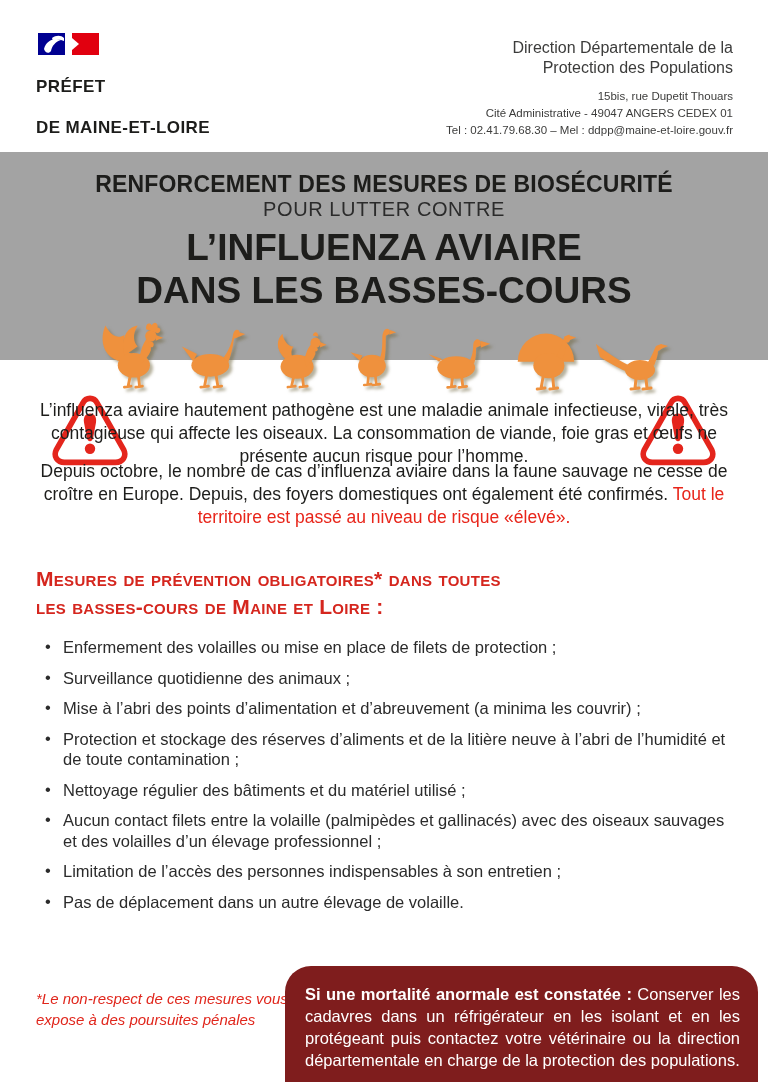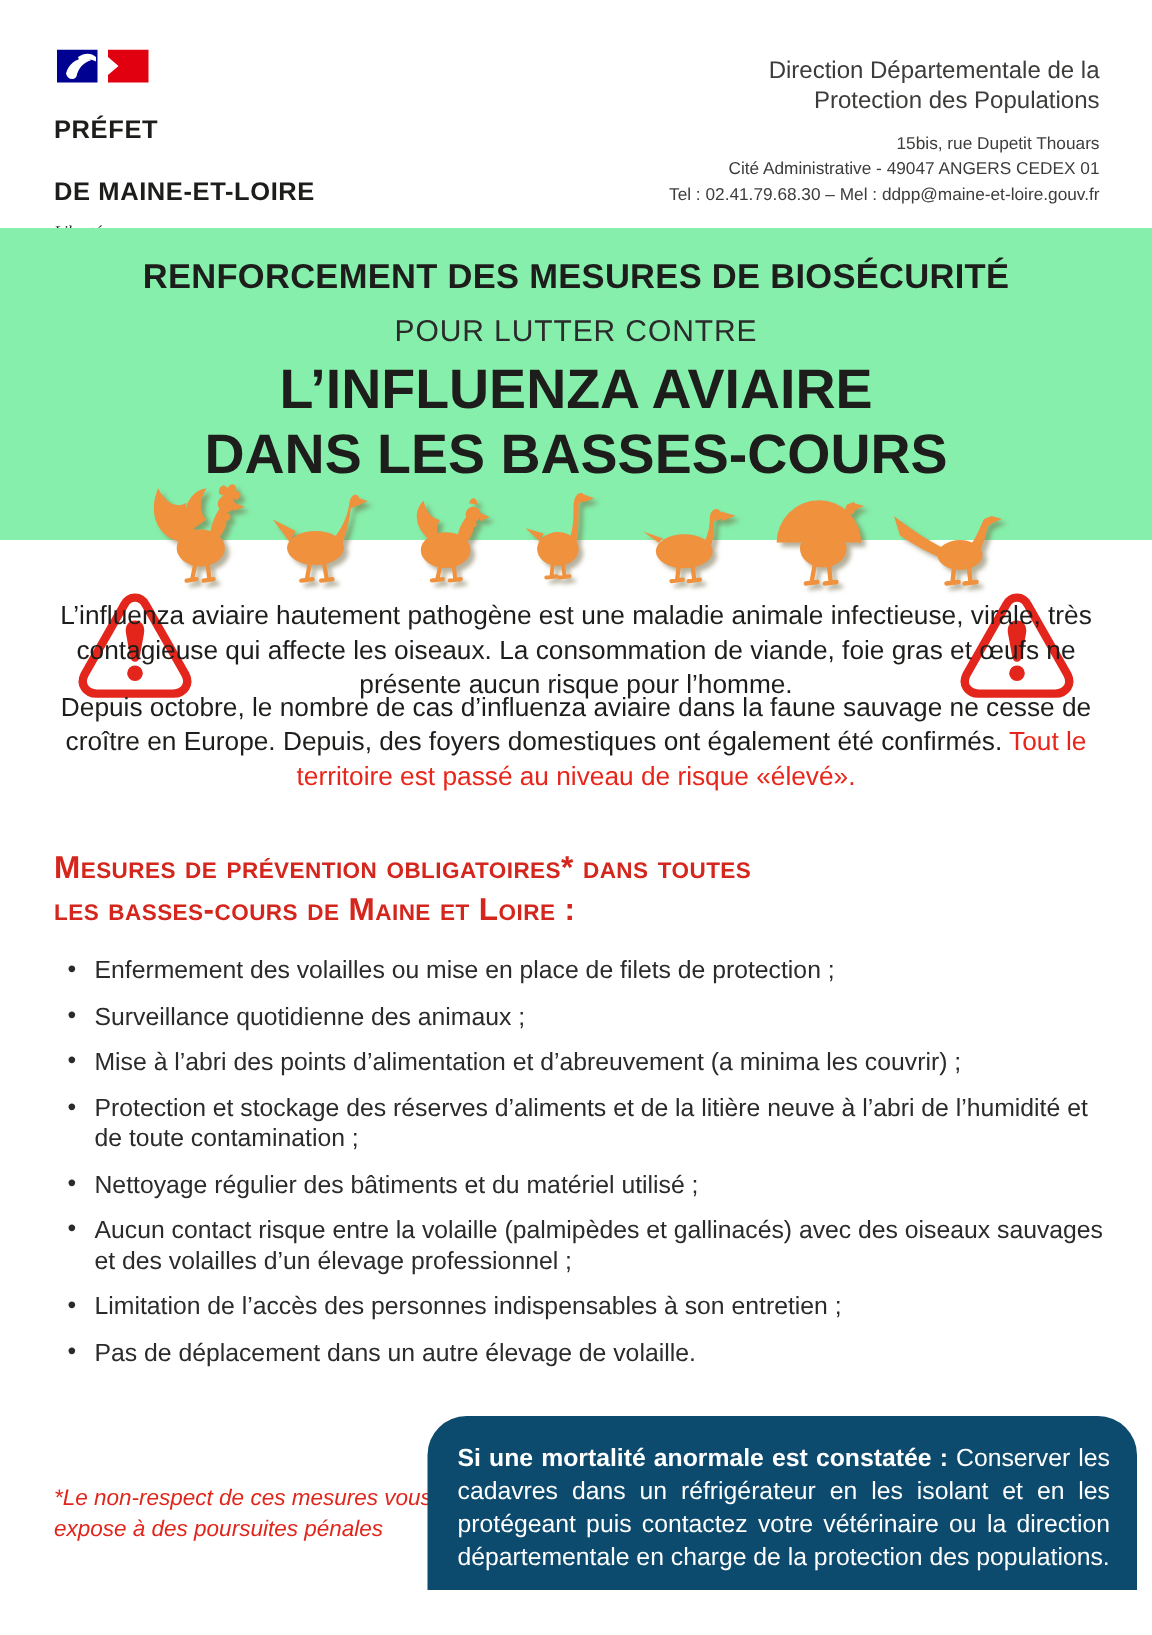--- a/index.html
+++ b/index.html
@@ -17,23 +17,23 @@
   .logo { position:absolute; left:36px; top:33px; }
   .flag { display:block; margin:0 0 7px 2px; }
   .prefet-line { font-size:17px; font-weight:700; letter-spacing:.4px; line-height:1.25; color:#1d1d1b;margin-top:20px; }
   .motto { margin-top:8px; font-family:"Liberation Serif", serif; font-style:italic; font-size:11px; line-height:1.5; color:#1d1d1b; }
 
   .org { position:absolute; right:35px; top:38px; text-align:right; color:#3c3c3b; }
   .org-title { font-size:16px; font-weight:500; line-height:1.28; }
   .org-addr { margin-top:9px; font-size:11.5px; line-height:1.5; }
 
   
-  .banner { position:absolute; left:0; top:152px; width:768px; height:208px; background:#86efac; text-align:center; }
+  .banner { position:absolute; left:0; top:152px; width:768px; height:208px; background:#a3a3a3; text-align:center; }
   .b1 { padding-top:19px; font-size:23px; font-weight:700; letter-spacing:.2px; color:#1d1d1b; }
-  .b2 { margin-top:12px; font-size:20px; font-weight:400; letter-spacing:.6px; color:#2b2b2b; }
+  .b2 { margin-top:0; font-size:20px; font-weight:400; letter-spacing:.6px; color:#2b2b2b; }
   .b3 { margin-top:5px; font-size:37px; font-weight:800; line-height:1.18; color:#1d1d1b; }
   .b4 { font-size:37px; font-weight:800; line-height:1.12; color:#1d1d1b; }
   .tri { position:absolute; top:238px; }
   .tri-left { left:50px; }
   .tri-right { right:50px; }
 
   
   .birds { position:absolute; left:0; top:312px; width:768px; display:flex; justify-content:center; align-items:flex-end; gap:14px; }
   .birds svg { filter:drop-shadow(3px 3px 1.5px rgba(110,100,60,.5)); }
 
@@ -46,22 +46,22 @@
   .measures-heading { position:absolute; top:565px; left:36px; width:600px;
     font-variant:small-caps; font-weight:700; font-size:21px; line-height:1.33;
     color:#d5261e; letter-spacing:.3px; }
   .measures-list { position:absolute; top:637px; left:36px; right:26px; list-style:none; }
   .measures-list li { position:relative; padding-left:27px; margin-bottom:10px; font-size:16.5px; line-height:20.5px; color:#2b2b2b; }
   .measures-list li::before { content:"\2022"; position:absolute; left:9px; top:-1px; color:#2b2b2b; }
 
   
   .footnote { position:absolute; left:36px; top:988px; width:256px;
     font-size:15px; font-style:italic; line-height:21px; color:#e0261c; }
-  .alert { position:absolute; left:285px; top:944px; width:473px; height:116px;
-    background:#0c4a6e; border-radius:26px 26px 0 0;
+  .alert { position:absolute; left:285px; top:966px; width:473px; height:116px;
+    background:#7f1d1d; border-radius:26px 26px 0 0;
     padding:17px 18px 0 20px; color:#ffffff;
     font-size:16.5px; line-height:22px; text-align:justify; }
   .alert b { font-weight:700; }
 </style>
 </head>
 <body>
 
 <div class="page">
 
   <div class="logo">
@@ -184,21 +184,21 @@
     <div>Mesures de prévention obligatoires* dans toutes</div>
     <div>les basses-cours de Maine et Loire :</div>
   </div>
 
   <ul class="measures-list">
     <li><span>Enfermement des volailles ou mise en place de filets de protection ;</span></li>
     <li><span>Surveillance quotidienne des animaux ;</span></li>
     <li><span>Mise à l’abri des points d’alimentation et d’abreuvement (a minima les couvrir) ;</span></li>
     <li><span>Protection et stockage des réserves d’aliments et de la litière neuve à l’abri de l’humidité et de toute contamination ;</span></li>
     <li><span>Nettoyage régulier des bâtiments et du matériel utilisé ;</span></li>
-    <li><span>Aucun contact risque entre la volaille (palmipèdes et gallinacés) avec des oiseaux sauvages et des volailles d’un élevage professionnel ;</span></li>
+    <li><span>Aucun contact filets entre la volaille (palmipèdes et gallinacés) avec des oiseaux sauvages et des volailles d’un élevage professionnel ;</span></li>
     <li><span>Limitation de l’accès des personnes indispensables à son entretien ;</span></li>
     <li><span>Pas de déplacement dans un autre élevage de volaille.</span></li>
   </ul>
 
   <div class="footnote">*Le non-respect de ces mesures vous expose à des poursuites pénales</div>
 
   <div class="alert"><b>Si une mortalité anormale est constatée :</b><span> Conserver les cadavres dans un réfrigérateur en les isolant et en les protégeant puis contactez votre vétérinaire ou la direction départementale en charge de la protection des populations.</span></div>
 
 </div>
 

